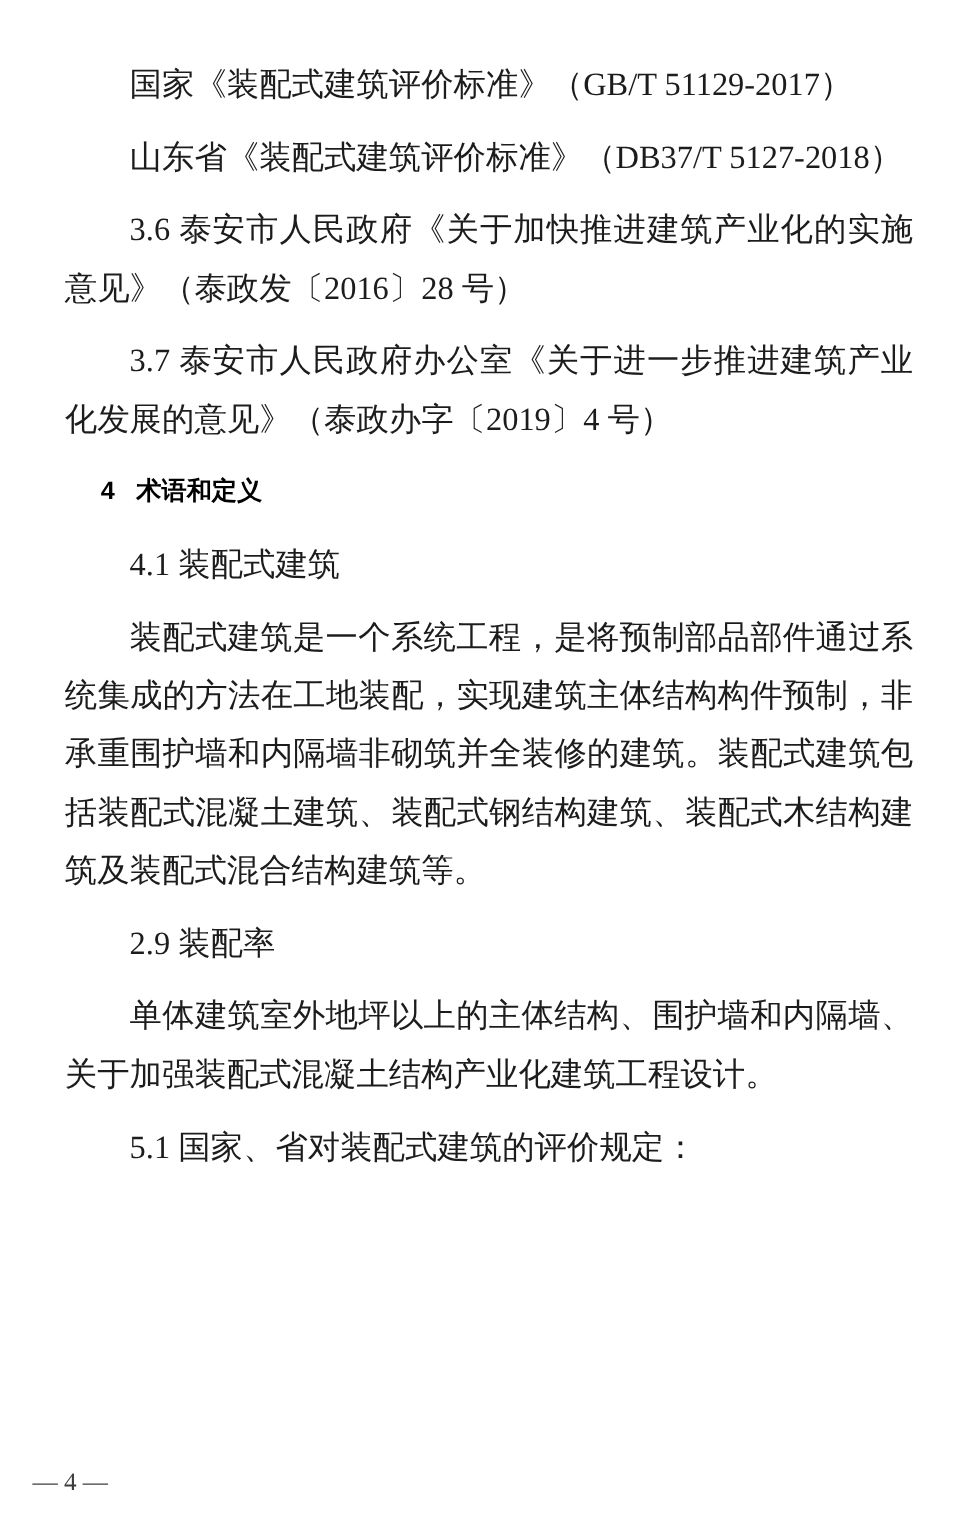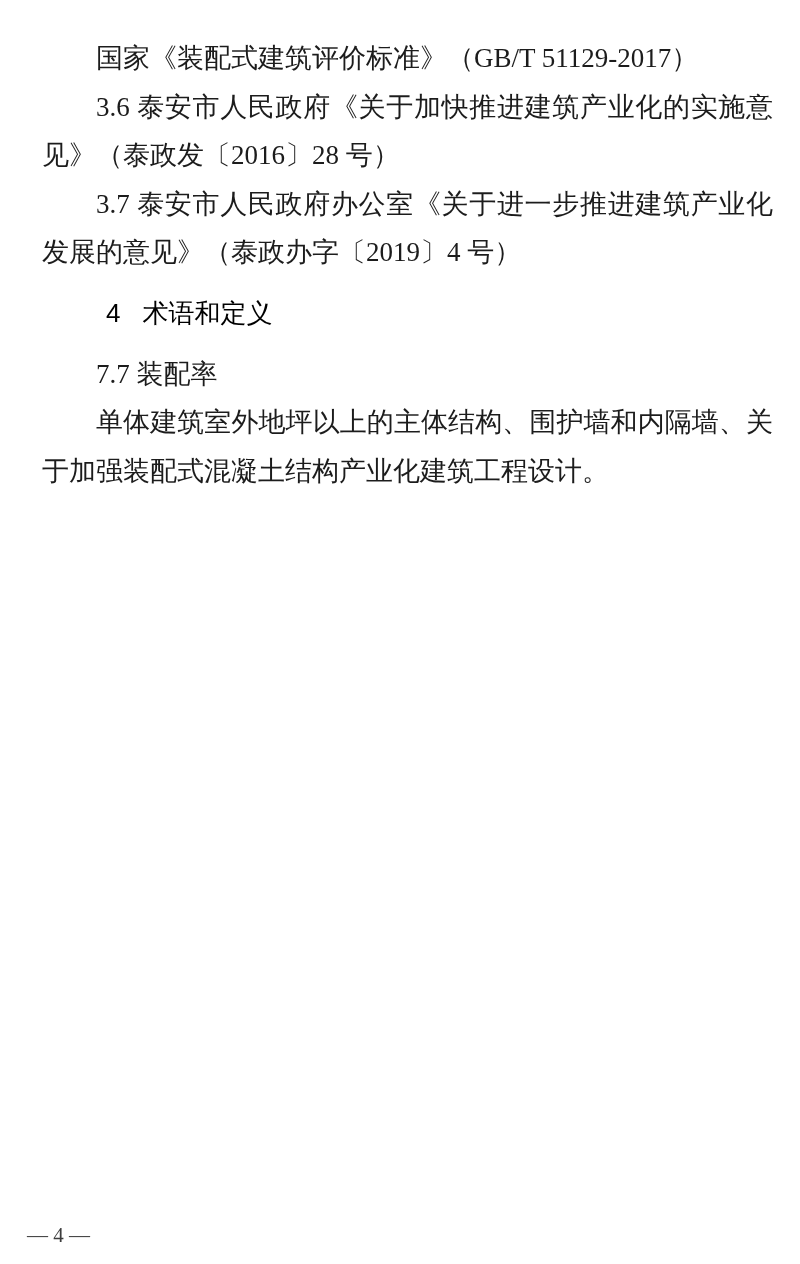--- a/index.html
+++ b/index.html
@@ -18,55 +18,59 @@
     left: 42px;
     top: 34px;
     width: 731px;
     font-family: "Liberation Serif", "DejaVu Serif", serif;
     font-size: 27px;
     line-height: 48.6px;
     color: #1c1c1c;
     text-align: justify;
   }
   .para {
-    margin: 0;
+    margin: 12px;
     text-indent: 2em;
   }
   .heading {
-    margin: 12px;
+    margin: 0;
     text-indent: 2em;
     font-family: "Liberation Sans", "DejaVu Sans", sans-serif;
-    font-weight: 400;
-    font-size: 26px;
+    font-weight: 700;
+    font-size: 21px;
     color: #000000;
   }
   .heading .hnum {
     margin-right: 0.85em;
   }
   .page-footer {
     position: absolute;
     left: 27px;
     top: 1222px;
     font-family: "Liberation Serif", "DejaVu Serif", serif;
     font-size: 21px;
     line-height: 26px;
     color: #3d3d3d;
   }
 </style>
 </head>
 <body>
 
 <div class="page-content">
   <p class="para">国家《装配式建筑评价标准》（GB/T 51129-2017）</p>
+  <p class="para">山东省《装配式建筑评价标准》（DB37/T 5127-2018）</p>
   <p class="para">3.6 泰安市人民政府《关于加快推进建筑产业化的实施意见》（泰政发〔2016〕28 号）</p>
   <p class="para">3.7 泰安市人民政府办公室《关于进一步推进建筑产业化发展的意见》（泰政办字〔2019〕4 号）</p>
 
   <p class="heading">
     <span class="hnum">4</span><span>术语和定义</span>
   </p>
 
-  <p class="para">7.7 装配率</p>
+  <p class="para">4.1 装配式建筑</p>
+  <p class="para">装配式建筑是一个系统工程，是将预制部品部件通过系统集成的方法在工地装配，实现建筑主体结构构件预制，非承重围护墙和内隔墙非砌筑并全装修的建筑。装配式建筑包括装配式混凝土建筑、装配式钢结构建筑、装配式木结构建筑及装配式混合结构建筑等。</p>
+  <p class="para">2.9 装配率</p>
   <p class="para">单体建筑室外地坪以上的主体结构、围护墙和内隔墙、关于加强装配式混凝土结构产业化建筑工程设计。</p>
 
 
+  <p class="para">5.1 国家、省对装配式建筑的评价规定：</p>
 </div>
 
 <div class="page-footer">— 4 —</div>
 
 </body></html>

